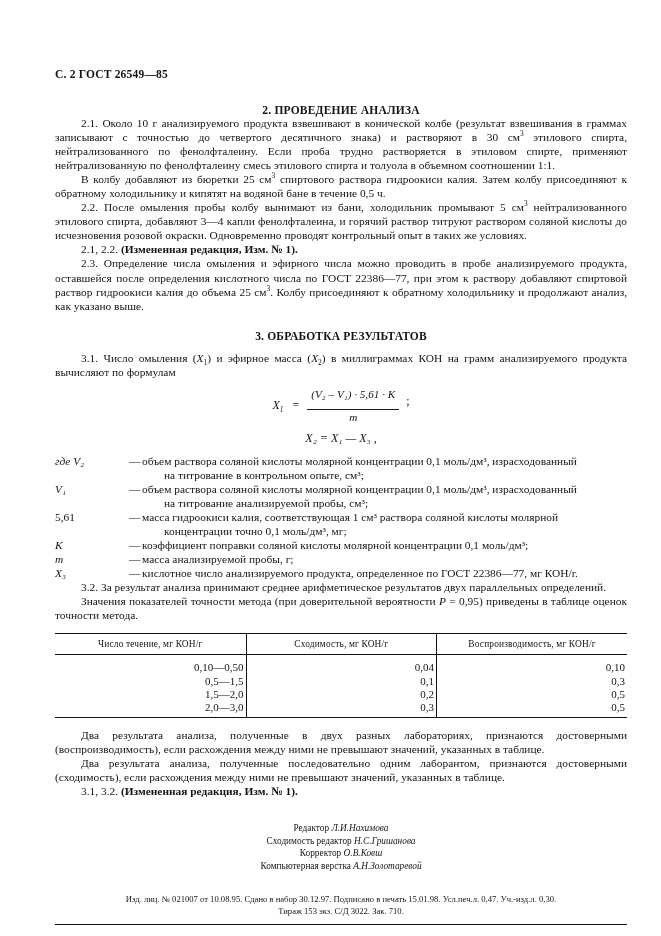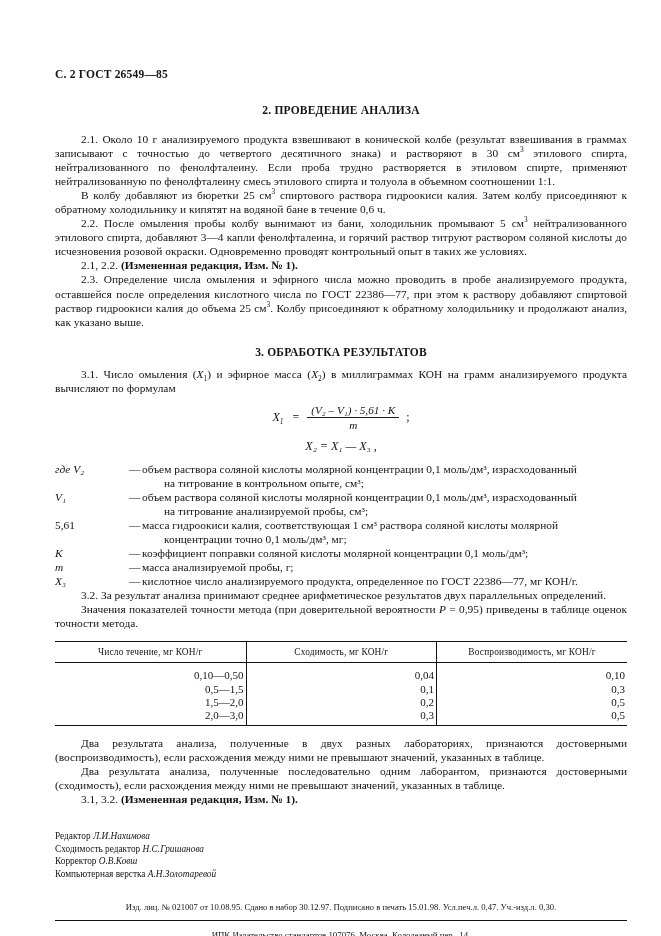--- a/index.html
+++ b/index.html
@@ -35,21 +35,21 @@
     letter-spacing: 0.2px;
     padding-top: 68px;
   }
 
   
   .section-title {
     text-align: center;
     font-size: 11.5px;
     font-weight: bold;
     margin-top: 24px;
-    margin-bottom: 16px;
+    margin-bottom: 0;
     letter-spacing: 0.2px;
   }
   .section-title.tight {
     margin-top: 17px;
     margin-bottom: 9px;
   }
 
   
   p.para {
     margin: 0;
@@ -77,20 +77,21 @@
     align-items: center;
     margin: 3px 0 5px 0;
   }
   .formula-line.second { margin-top: 8px; }
   .frac {
     display: inline-flex;
     flex-direction: column;
     align-items: center;
     vertical-align: middle;
     margin: 0 3px;
+    gap: 8px;
   }
   .frac .num {
     padding: 0 4px 1px 4px;
     font-size: 11.2px;
   }
   .frac .den {
     border-top: 1px solid #1a1a1a;
     padding: 1px 4px 0 4px;
     font-size: 11.2px;
     width: 100%;
@@ -153,20 +154,21 @@
     text-align: right;
     padding: 0px 2px;
     line-height: 13.2px;
     font-size: 11px;
   }
   table.prec .divider-l { border-left: 1.4px solid #111; }
 
   
   .credits {
     margin-top: 24px;
+    text-align: center;
     font-size: 9.3px;
     line-height: 12.4px;
   }
   .credits .name { font-style: italic; }
 
   
   .imprint {
     margin-top: 21px;
     text-align: center;
     font-size: 8.6px;
@@ -191,21 +193,21 @@
 
 <div class="page">
   <div class="content">
 
     <div class="page-header">С. 2 ГОСТ 26549—85</div>
 
     <div class="section-title">2.  ПРОВЕДЕНИЕ АНАЛИЗА</div>
 
     <p class="para"><span>2.1.  Около 10 г анализируемого продукта взвешивают в конической колбе (результат взвешивания в граммах записывают с точностью до четвертого десятичного знака) и растворяют в 30 см</span><sup>3</sup><span> этилового спирта, нейтрализованного по фенолфталеину. Если проба трудно растворяется в этиловом спирте, применяют нейтрализованную по фенолфталеину смесь этилового спирта и толуола в объемном соотношении 1:1.</span></p>
 
-    <p class="para"><span>В колбу добавляют из бюретки 25 см</span><sup>3</sup><span> спиртового раствора гидроокиси калия. Затем колбу присоединяют к обратному холодильнику и кипятят на водяной бане в течение 0,6 ч.</span></p>
+    <p class="para"><span>В колбу добавляют из бюретки 25 см</span><sup>3</sup><span> спиртового раствора гидроокиси калия. Затем колбу присоединяют к обратному холодильнику и кипятят на водяной бане в течение 0,5 ч.</span></p>
 
     <p class="para"><span>2.2.  После омыления пробы колбу вынимают из бани, холодильник промывают 5 см</span><sup>3</sup><span> нейтрализованного этилового спирта, добавляют 3—4 капли фенолфталеина, и горячий раствор титруют раствором соляной кислоты до исчезновения розовой окраски. Одновременно проводят контрольный опыт в таких же условиях.</span></p>
 
     <p class="para"><span>2.1, 2.2.  </span><span class="bold">(Измененная редакция, Изм. № 1).</span></p>
 
     <p class="para"><span>2.3.  Определение числа омыления и эфирного числа можно проводить в пробе анализируемого продукта, оставшейся после определения кислотного числа по ГОСТ 22386—77, при этом к раствору добавляют спиртовой раствор гидроокиси калия до объема 25 см</span><sup>3</sup><span>. Колбу присоединяют к обратному холодильнику и продолжают анализ, как указано выше.</span></p>
 
     <div class="section-title tight">3.  ОБРАБОТКА РЕЗУЛЬТАТОВ</div>
 
     <p class="para"><span>3.1.  Число омыления (</span><span class="ital">X</span><sub>1</sub><span>) и эфирное масса (</span><span class="ital">X</span><sub>2</sub><span>) в миллиграммах КОН на грамм анализируемого продукта вычисляют по формулам</span></p>
@@ -301,20 +303,21 @@
 
     <div class="credits">
       <div><span>Редактор </span><span class="name">Л.И.Нахимова</span></div>
       <div><span>Сходимость редактор </span><span class="name">Н.С.Гришанова</span></div>
       <div><span>Корректор </span><span class="name">О.В.Ковш</span></div>
       <div><span>Компьютерная верстка </span><span class="name">А.Н.Золотаревой</span></div>
     </div>
 
     <div class="imprint">
       <div class="line1">Изд. лиц. № 021007 от 10.08.95.   Сдано в набор 30.12.97.   Подписано в печать 15.01.98.   Усл.печ.л.  0,47.     Уч.-изд.л.  0,30.</div>
+      <div>Тираж  153  экз. С/Д 3022.  Зак. 710.</div>
     </div>
 
     <hr class="rule">
 
     <div class="publisher">
       <div>ИПК Издательство стандартов 107076, Москва, Колодезный пер., 14,</div>
 
     </div>
 
   </div>

